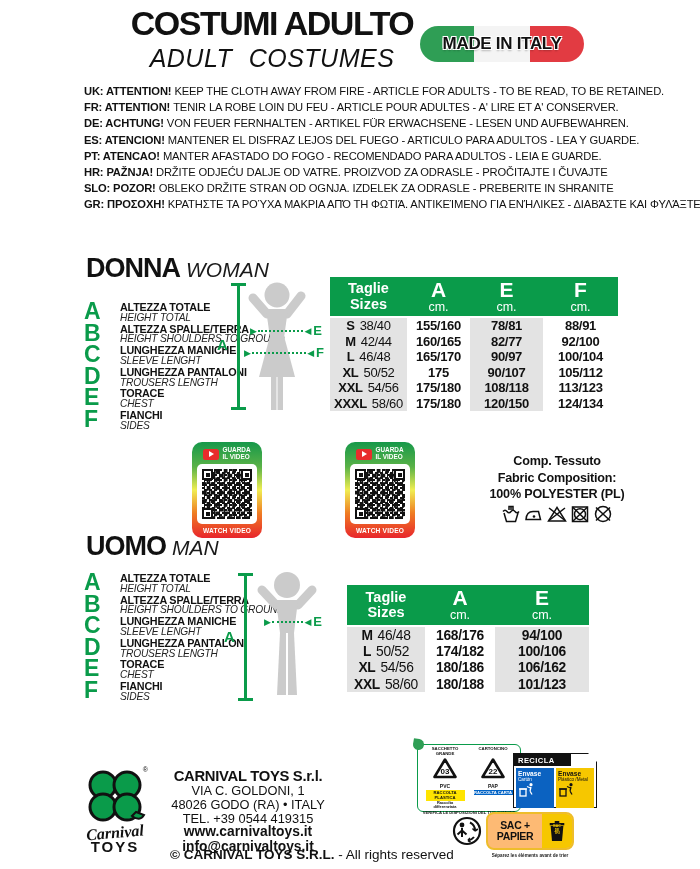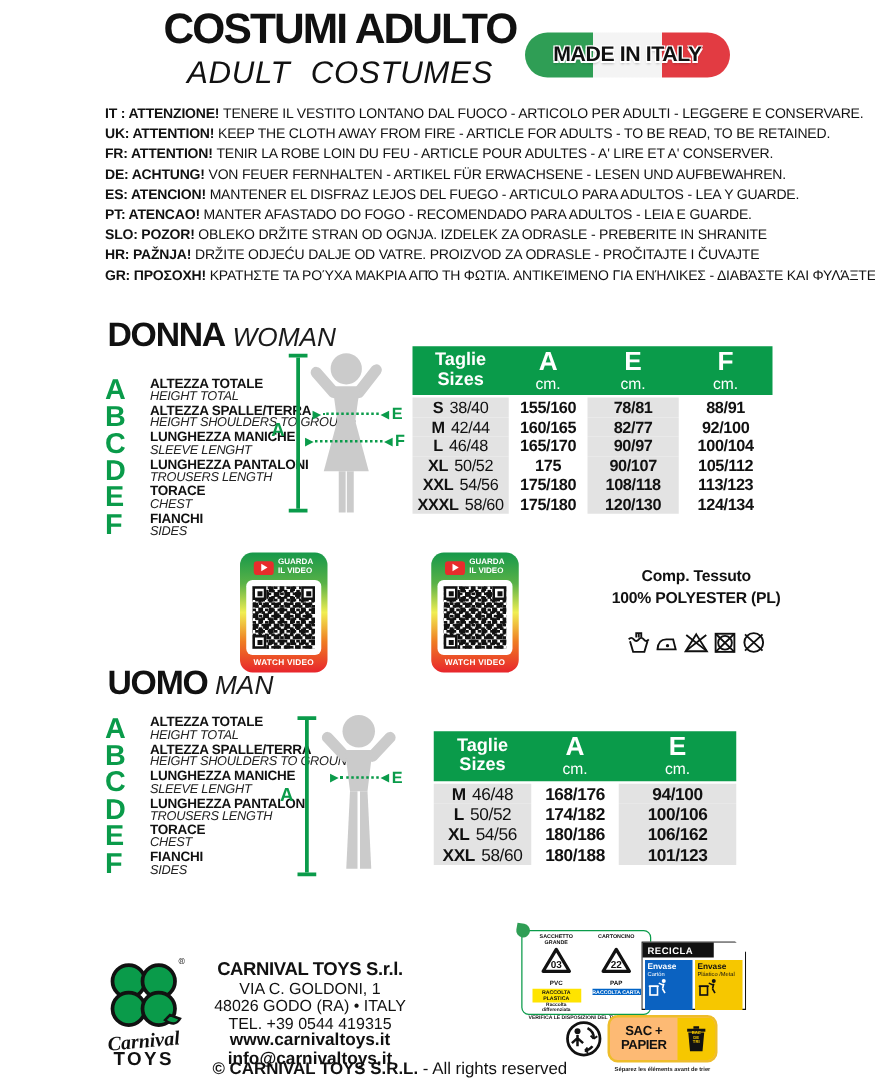--- a/index.html
+++ b/index.html
@@ -140,28 +140,27 @@
 
 <div class="page">
 
   <div class="abs main-title">COSTUMI ADULTO</div>
   <div class="abs subtitle">ADULT COSTUMES</div>
   <div class="abs made-badge">
     <span>MADE IN ITALY</span>
   </div>
 
   <div class="abs warnings">
-    <div class="warning"><span class="pfx">IT : ATTENZIONE!</span><span class="txt">TENERE IL VESTITO LONTANO DAL FUOCO - ARTICOLO PER ADULTI - LEGGERE E CONSERVARE.</span></div>
     <div class="warning"><span class="pfx">UK: ATTENTION!</span><span class="txt">KEEP THE CLOTH AWAY FROM FIRE - ARTICLE FOR ADULTS - TO BE READ, TO BE RETAINED.</span></div>
     <div class="warning"><span class="pfx">FR: ATTENTION!</span><span class="txt">TENIR LA ROBE LOIN DU FEU - ARTICLE POUR ADULTES - A' LIRE ET A' CONSERVER.</span></div>
     <div class="warning"><span class="pfx">DE: ACHTUNG!</span><span class="txt">VON FEUER FERNHALTEN - ARTIKEL FÜR ERWACHSENE - LESEN UND AUFBEWAHREN.</span></div>
     <div class="warning"><span class="pfx">ES: ATENCION!</span><span class="txt">MANTENER EL DISFRAZ LEJOS DEL FUEGO - ARTICULO PARA ADULTOS - LEA Y GUARDE.</span></div>
     <div class="warning"><span class="pfx">PT: ATENCAO!</span><span class="txt">MANTER AFASTADO DO FOGO - RECOMENDADO PARA ADULTOS - LEIA E GUARDE.</span></div>
+    <div class="warning"><span class="pfx">HR: PAŽNJA!</span><span class="txt">DRŽITE ODJEĆU DALJE OD VATRE. PROIZVOD ZA ODRASLE - PROČITAJTE I ČUVAJTE</span></div>
     <div class="warning"><span class="pfx">SLO: POZOR!</span><span class="txt">OBLEKO DRŽITE STRAN OD OGNJA. IZDELEK ZA ODRASLE - PREBERITE IN SHRANITE</span></div>
-    <div class="warning"><span class="pfx">HR: PAŽNJA!</span><span class="txt">DRŽITE ODJEĆU DALJE OD VATRE. PROIZVOD ZA ODRASLE - PROČITAJTE I ČUVAJTE</span></div>
     <div class="warning"><span class="pfx">GR: ΠΡΟΣΟΧΗ!</span><span class="txt">ΚΡΑΤΗΣΤΕ ΤΑ ΡΟΎΧΑ ΜΑΚΡΙΑ ΑΠΌ ΤΗ ΦΩΤΙΆ. ΑΝΤΙΚΕΊΜΕΝΟ ΓΙΑ ΕΝΉΛΙΚΕΣ - ΔΙΑΒΆΣΤΕ ΚΑΙ ΦΥΛΆΞΤΕ</span></div>
   </div>
 
   <div class="abs sec-head" style="left:86px;top:253px">
     <span>DONNA</span><span class="en">WOMAN</span>
   </div>
 
   <div class="abs legend" style="left:84px;top:302px">
     <div class="legend-row">
         <span class="legend-letter">A</span>
@@ -283,21 +282,21 @@
           <div class="cell">175/180</div>
           <div class="cell shade">108/118</div>
           <div class="cell">113/123</div>
         </div>
       <div class="trow donna-grid">
           <div class="cell cell-sz shade">
             <span class="szl">XXXL</span>
             <span class="eu">58/60</span>
           </div>
           <div class="cell">175/180</div>
-          <div class="cell shade">120/130</div>
+          <div class="cell shade">120/150</div>
           <div class="cell">124/134</div>
         </div>
     </div>
   </div>
 
   <div class="abs qr-card" style="left:192px;top:442px">
     <div class="qr-top">
         <span class="play"></span>
       <span class="qr-top-label"><span>GUARDA</span><br><span>IL VIDEO</span></span>
       </div>
@@ -320,20 +319,21 @@
       <span class="finder f-tl"></span>
           <span class="finder f-tr"></span>
           <span class="finder f-bl"></span>
         </div>
       </div>
     <div class="qr-bottom">WATCH VIDEO</div>
   </div>
 
   <div class="abs fabric" style="left:462px;top:453px">
     <div>Comp. Tessuto</div>
+    <div>Fabric Composition:</div>
     <div>100% POLYESTER (PL)</div>
   </div>
   <div class="abs care-row" style="left:462px;top:504px;width:190px">
     <svg width="22" height="20" viewBox="0 0 22 20" fill="none" stroke="#111" stroke-width="1.5">
       <path d="M3,7.5 q2,-2.5 4,0 q2,2.5 4,0 q2,-2.5 4,0 q2,2.5 4,0"></path>
       <path d="M4,9 L6.5,17.5 L15.5,17.5 L18,9"></path>
       <path d="M9,6 L9,2.5 L13,2.5 L13,6 M11,2.5 L11,6"></path>
     </svg>
     <svg width="22" height="20" viewBox="0 0 22 20" fill="none" stroke="#111" stroke-width="1.5">
       <path d="M3,15.5 Q3.5,7.5 10,7.5 L15.5,7.5 L17.5,15.5 Z"></path>

